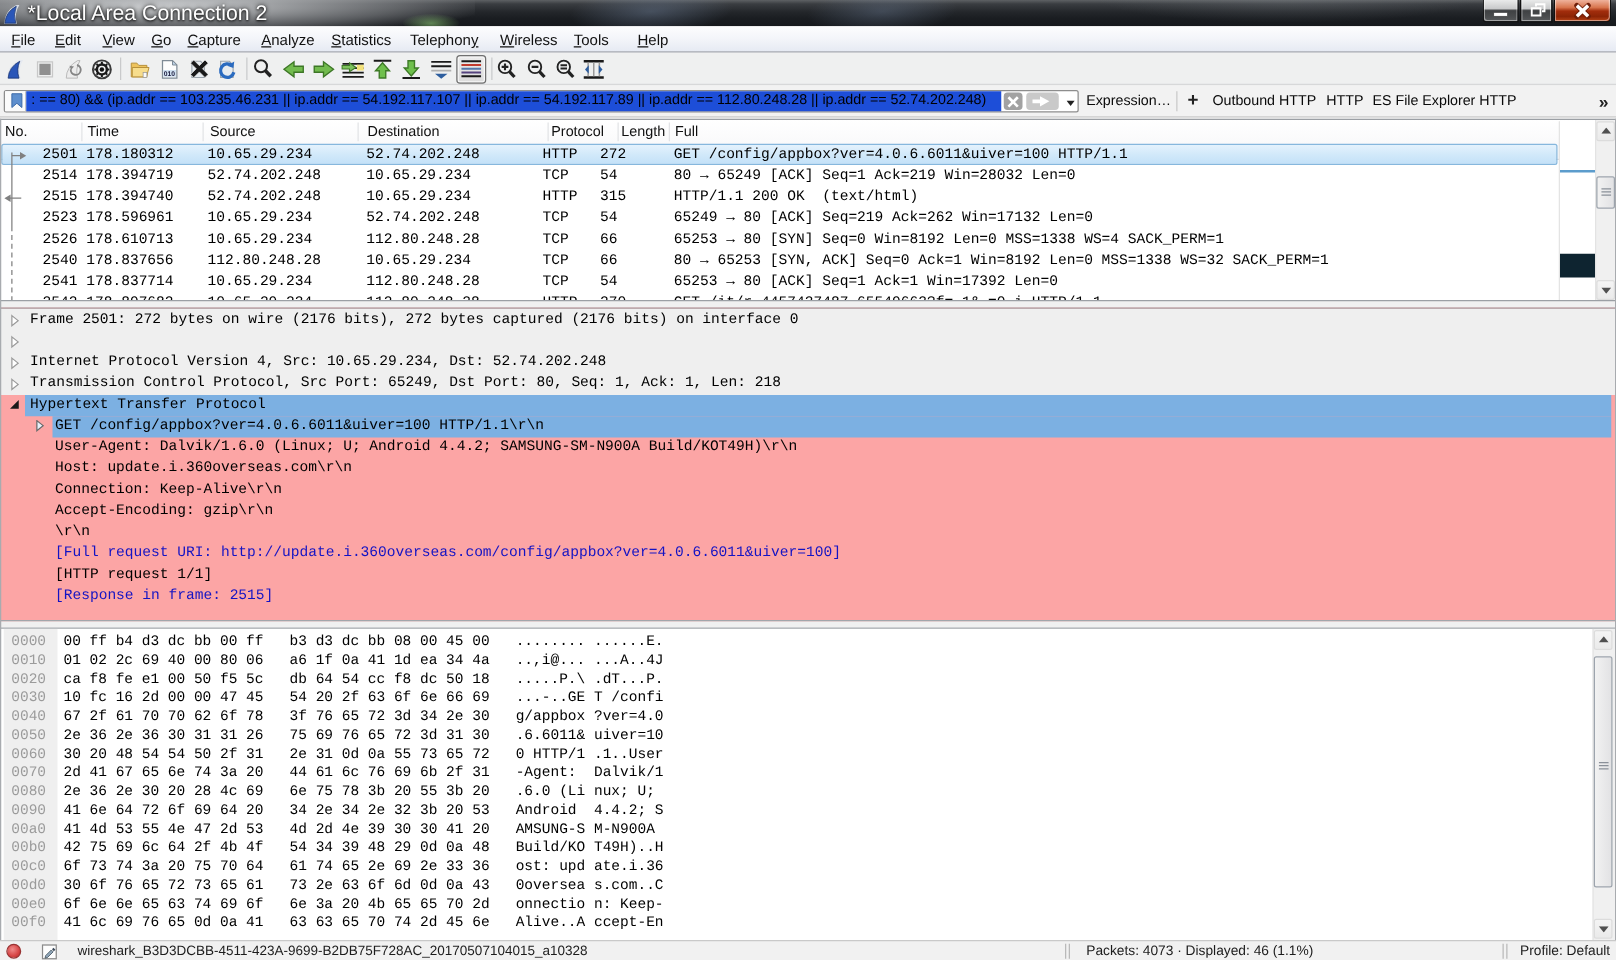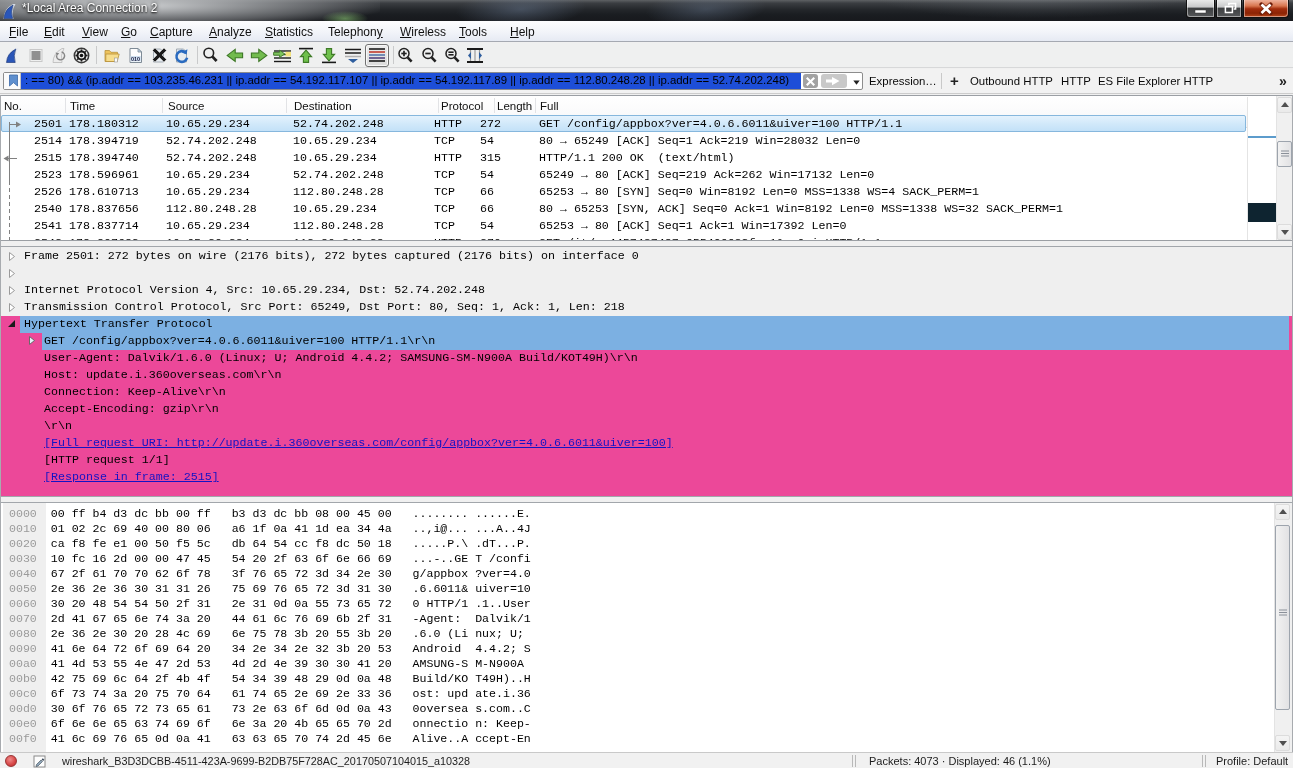--- a/index.html
+++ b/index.html
@@ -13,21 +13,21 @@
 #titlebar .blob1{position:absolute;left:-50px;top:-8px;width:430px;height:36px;
  background:radial-gradient(ellipse at 42% 38%,rgba(218,220,222,.95),rgba(165,167,170,.45) 52%,rgba(120,122,125,0) 74%)}
 #titlebar .blob2{position:absolute;left:455px;top:-6px;width:130px;height:34px;transform:skewX(-28deg);
  background:radial-gradient(ellipse at 50% 45%,rgba(125,145,175,.38),rgba(90,110,140,0) 70%)}
 #titlebar .blob3{position:absolute;left:645px;top:-6px;width:120px;height:34px;transform:skewX(-28deg);
  background:radial-gradient(ellipse at 50% 45%,rgba(125,145,175,.32),rgba(90,110,140,0) 70%)}
 #titlebar .blob4{position:absolute;left:880px;top:-10px;width:300px;height:28px;
  background:radial-gradient(ellipse at 50% 30%,rgba(130,136,142,.3),rgba(120,124,128,0) 72%)}
 #titlebar .blob5{position:absolute;left:322px;top:11px;width:46px;height:14px;border-radius:50%;
  background:radial-gradient(ellipse at 50% 55%,rgba(150,215,125,.55),rgba(110,170,95,0) 72%)}
-#titlebar .tttext{position:absolute;left:22px;top:1px;font-size:12px;color:#fff;text-shadow:0 0 4px rgba(0,0,0,.9),0 1px 2px rgba(0,0,0,.9)}
+#titlebar .tttext{position:absolute;left:22px;top:1px;font-size:17px;color:#fff;text-shadow:0 0 4px rgba(0,0,0,.9),0 1px 2px rgba(0,0,0,.9)}
 
 .capbtn{position:absolute;top:0;height:18px;border:1px solid #111;border-top:none;overflow:hidden}
 #btnmin{left:1186px;width:29px;border-radius:0 0 0 3px;
  background:linear-gradient(180deg,#e9eaea 0%,#c9cacb 40%,#3f4143 50%,#4b4d4f 80%,#585a5c 100%)}
 #btnmax{left:1216px;width:26px;
  background:linear-gradient(180deg,#e9eaea 0%,#c9cacb 40%,#3f4143 50%,#4b4d4f 80%,#585a5c 100%)}
 #btnclose{left:1243px;width:46px;border-radius:0 0 4px 0;
  background:linear-gradient(180deg,#efb29c 0%,#d8754e 35%,#a22d0c 52%,#8c2405 78%,#b84518 100%)}
 .capbtn .inner{position:absolute;left:0;top:0;right:0;bottom:0;border:1px solid rgba(255,255,255,.45);border-top:none;border-radius:inherit}
 
@@ -49,26 +49,26 @@
 .fbtxt{position:absolute;top:6px;font-size:11.4px;color:#0a0a0a}
 
 #plist{position:absolute;left:0;top:95px;width:1293px;height:145px;background:#fff;overflow:hidden;border-top:1px solid #9b9fa4}
 #phead{position:absolute;left:0;top:0;width:1293px;height:32px;background:linear-gradient(180deg,#ffffff 0%,#fbfbfc 45%,#f4f5f7 100%);border-bottom:1px solid #d8dade;font-size:11.5px;color:#101010}
 #phead span{position:absolute;top:4px}
 #phead i{position:absolute;top:2px;width:1px;height:15px;background:#e2e3e6}
 .selrow{position:absolute;left:1px;top:19px;width:1245px;height:17px;border:1px solid #86b7dd;border-radius:2px;
  background:linear-gradient(180deg,#e4f2fd 0%,#d2e9fa 50%,#c3e1f8 100%)}
 .pcol{position:absolute;top:19px}
 
-#details{position:absolute;left:0;top:246px;width:1293px;height:251px;background:#ec4899;border-top:1px solid #a2a6ab;border-bottom:1px solid #a2a6ab;overflow:hidden}
+#details{position:absolute;left:0;top:246px;width:1293px;height:251px;background:#fca5a5;border-top:1px solid #a2a6ab;border-bottom:1px solid #a2a6ab;overflow:hidden}
 #dgray{position:absolute;left:0;top:0;width:1293px;height:69px;background:#efefef}
 #dsel1{position:absolute;left:20px;top:69px;width:1269px;height:17px;background:#7cb0e2}
 #dsel2{position:absolute;left:42px;top:86px;width:1247px;height:17px;background:#7cb0e2}
 .drow{position:absolute;font-family:"Liberation Mono",monospace;font-size:11.65px;line-height:17px;white-space:pre;color:#000}
-.dlink{color:#1313c4;text-decoration:underline}
+.dlink{color:#1313c4;}
 
 #hexpane{position:absolute;left:0;top:502px;width:1293px;height:288px;background:#fff;border-top:1px solid #a2a6ab;overflow:hidden}
 #hexoffcol{position:absolute;left:3px;top:0;width:43px;height:250px;background:#efefef}
 #hexlines{position:absolute;left:9px;top:3px}
 .hoff{color:#9b9b9b}
 
 #status{position:absolute;left:0;top:752px;width:1293px;height:16px;background:#f1f1f1;border-top:1px solid #c9c9c9;font-size:11px;color:#1c1c1c}
 .ssep{position:absolute;top:2px;width:1px;height:12px;background:#b9b9b9}
 
 .sbtrack{position:absolute;background:#f0f0f0;border-left:1px solid #e3e3e3}

